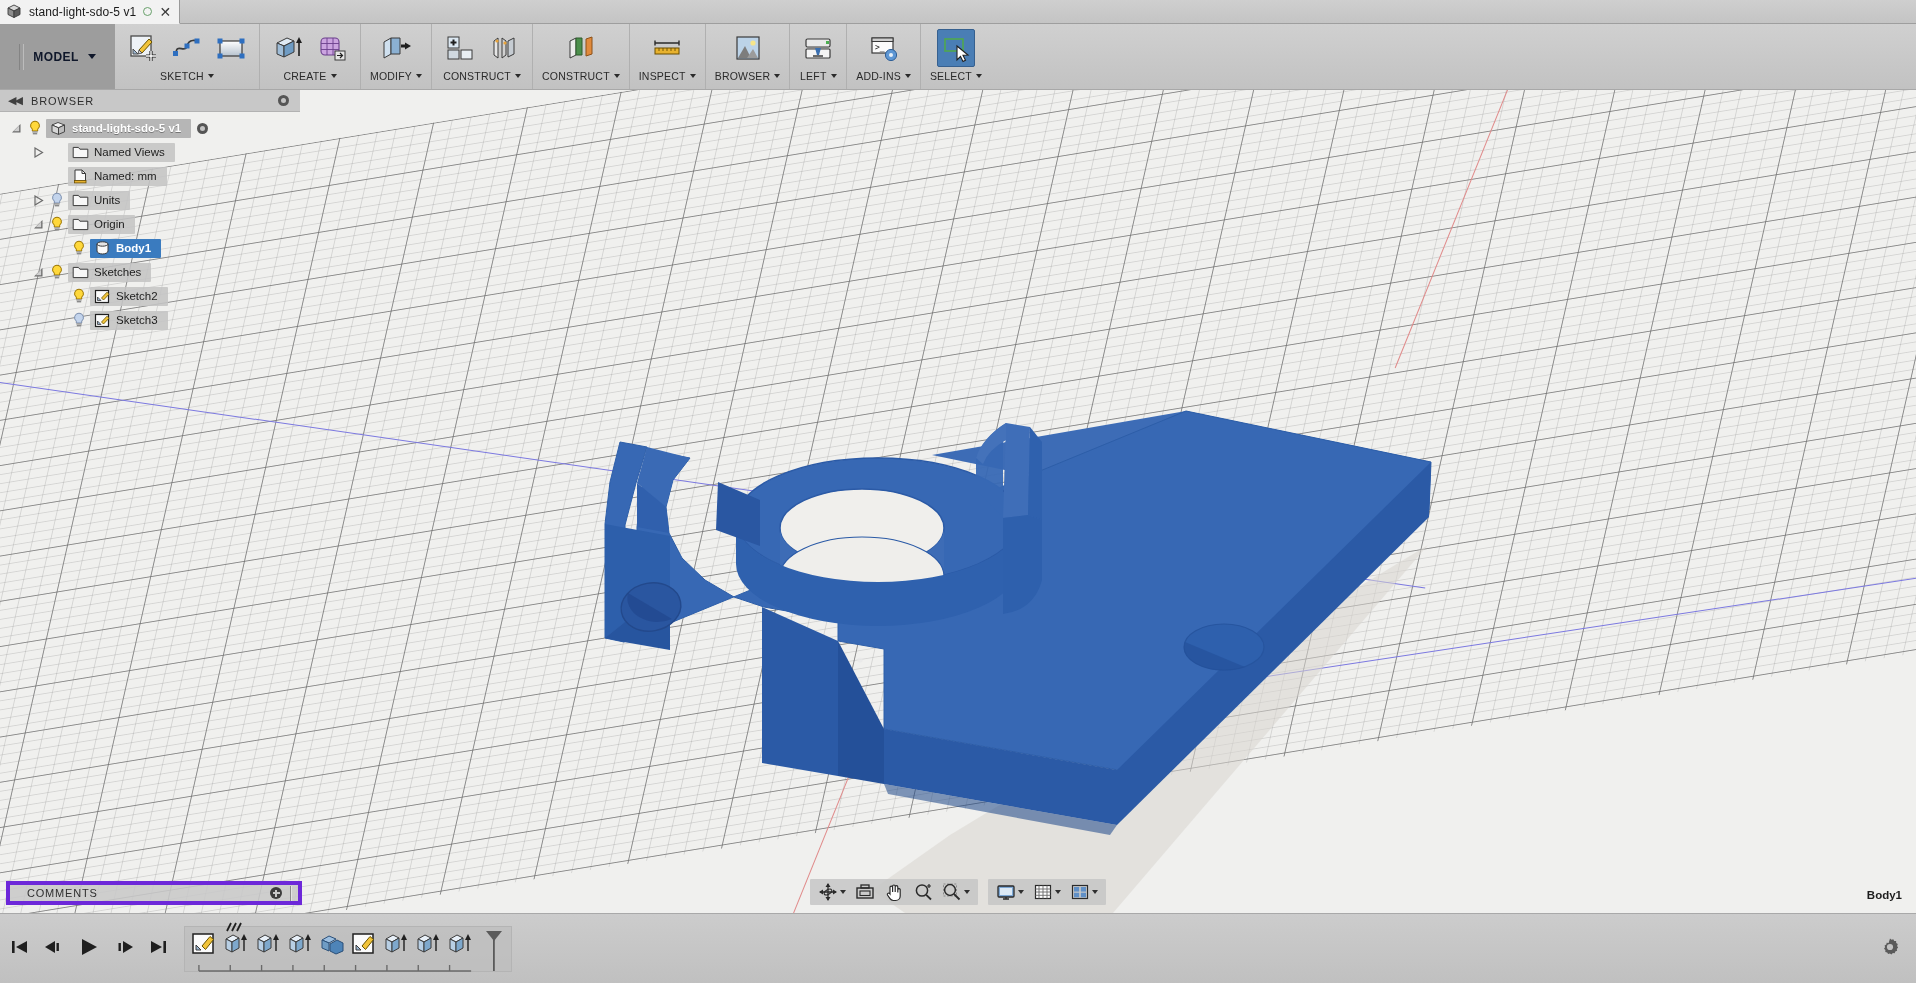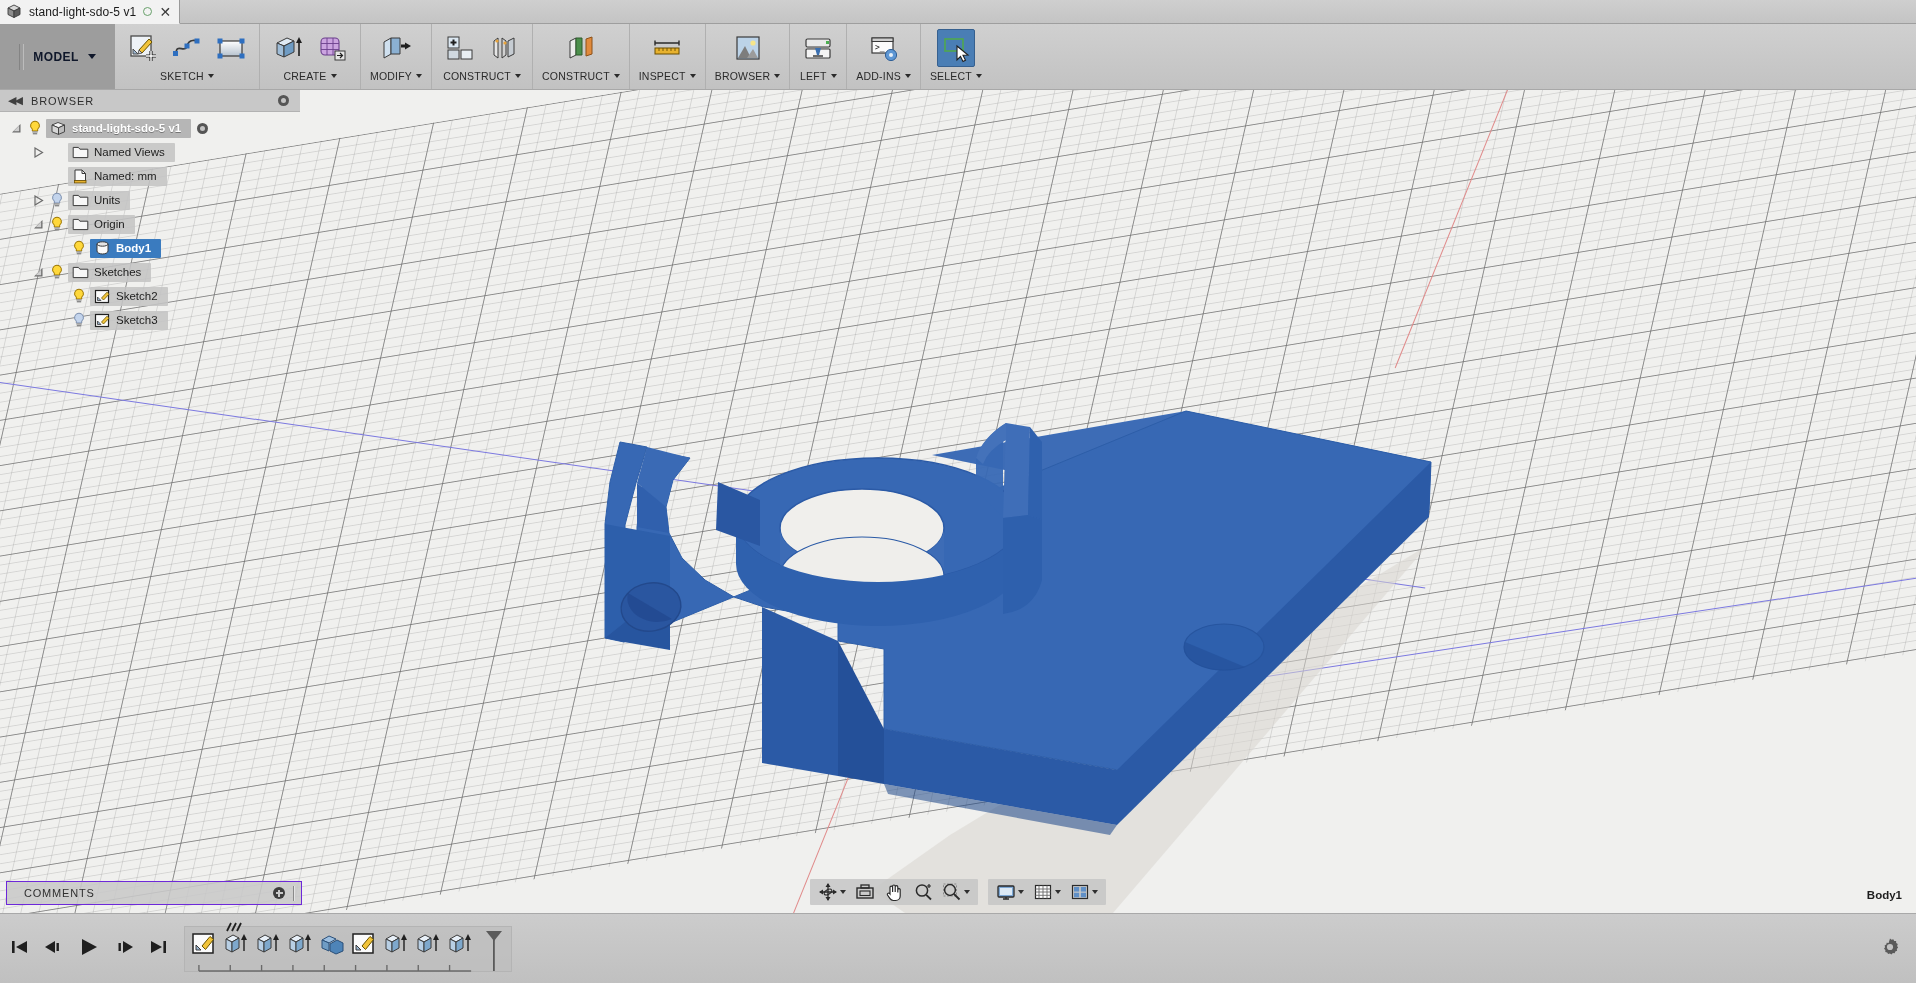--- a/index.html
+++ b/index.html
@@ -130,21 +130,21 @@
   .tlabelbox.sel .tname { color: #fff; font-weight: bold; }
   .tlabelbox.root { background: rgba(175,175,175,.9); }
   .tlabelbox.root .tname { color: #fff; font-weight: bold; text-shadow: 0 1px 0 rgba(0,0,0,.35); }
   .tname { white-space: nowrap; }
   .bulb { width: 14px; height: 16px; flex: 0 0 auto; }
   .ticon { width: 16px; height: 15px; flex: 0 0 auto; }
 
   
   .comments {
     position: absolute; left: 6px; bottom: 8px; width: 296px; height: 24px;
-    background: rgba(200,200,200,.88); border: 1px solid #6d28d9;
+    background: rgba(200,200,200,.88); border: 4px solid #6d28d9;
     display: flex; align-items: center; padding: 0 6px 0 17px;
     font-size: 11px; color: #2f2f2f; letter-spacing: .8px;
   }
   .comments .spacer { flex: 1; }
   .plus-circle { width: 12px; height: 12px; border-radius: 50%; background: #3d3d3d; position: relative; }
   .plus-circle::before, .plus-circle::after {
     content: ""; position: absolute; background: #c8c8c8;
   }
   .plus-circle::before { left: 5px; top: 2.5px; width: 2px; height: 7px; }
   .plus-circle::after { left: 2.5px; top: 5px; width: 7px; height: 2px; }

